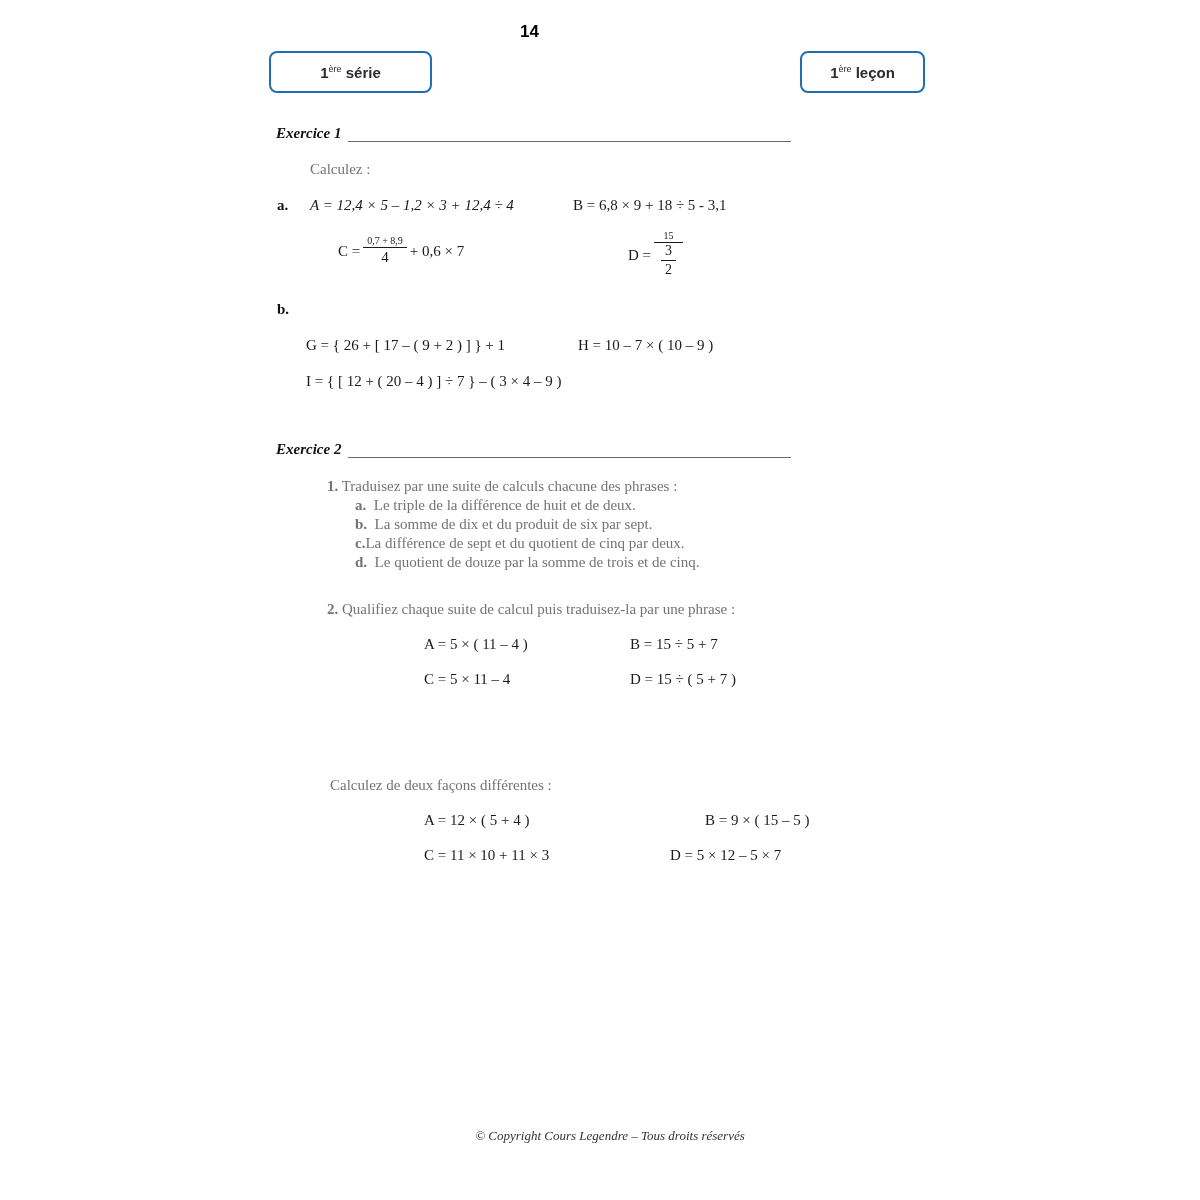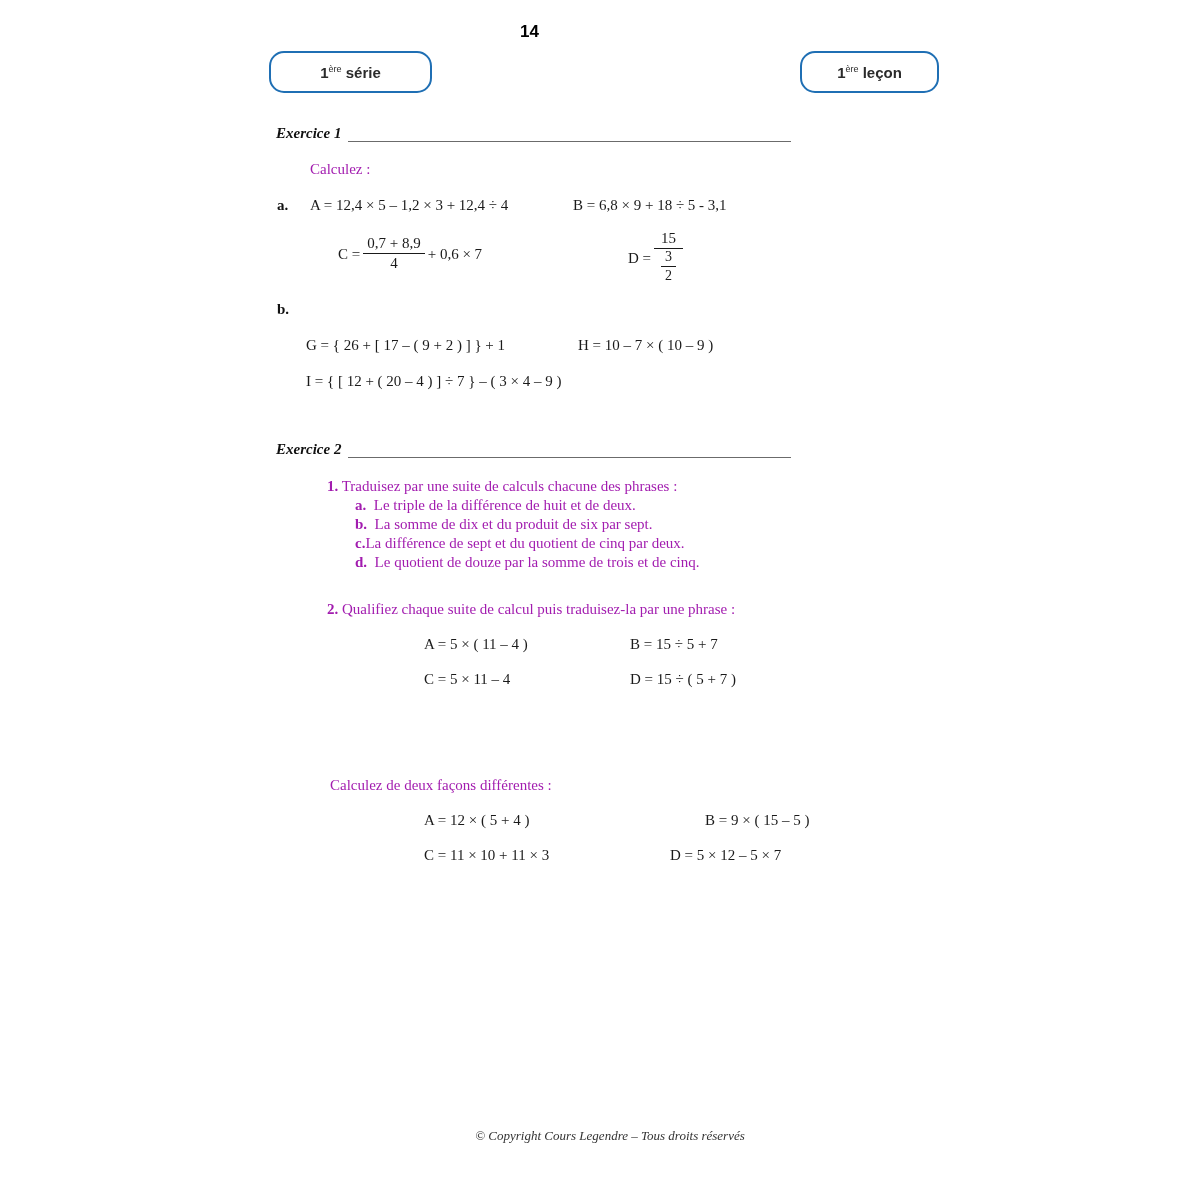--- a/index.html
+++ b/index.html
@@ -29,37 +29,37 @@
     width: 1059px;
     text-align: center;
     font-family: "Liberation Sans", sans-serif;
     font-weight: bold;
     font-size: 17px;
     color: #000;
   }
   .badge {
     position: absolute;
     border: 2px solid #1f6fb4;
-    border-radius: 15px;
+    border-radius: 8px;
     background: #ffffff;
     font-family: "Liberation Sans", sans-serif;
     font-size: 15px;
     color: #2b2b2b;
     display: flex;
     align-items: center;
     justify-content: center;
     box-sizing: border-box;
   }
   .badge b { font-weight: bold; }
   .badge sup { font-size: 9px; vertical-align: super; }
   #badge-serie {
     left: 269px; top: 51px; width: 163px; height: 42px;
   }
   #badge-lecon {
-    left: 800px; top: 51px; width: 139px; height: 42px;
+    left: 800px; top: 51px; width: 125px; height: 42px;
   }
   .badge-text { white-space: nowrap; }
 
   
   .ex-head {
     position: absolute;
     display: flex;
     align-items: flex-end;
     width: 515px;
   }
@@ -80,21 +80,21 @@
   }
   #ex1-head { left: 276px; top: 125px; }
   #ex2-head { left: 276px; top: 441px; }
   #ex3-head { left: 276px; top: 741px; }
 
   
   .txt {
     position: absolute;
     font-family: "Liberation Serif", serif;
     font-size: 15px;
-    color: #a21caf;
+    color: #737373;
     white-space: nowrap;
   }
   .math {
     position: absolute;
     font-family: "Liberation Serif", serif;
     font-size: 15px;
     color: #1a1a1a;
     white-space: nowrap;
   }
   .bold { font-weight: bold; }
@@ -111,21 +111,21 @@
     display: inline-block;
     vertical-align: middle;
     text-align: center;
     margin: 0 3px;
     position: relative;
     top: -1px;
   }
   .frac .num {
     display: block;
     padding: 0 4px 1px 4px;
-    font-size: 15px;
+    font-size: 10px;
   }
   .frac .den {
     display: block;
     border-top: 1.1px solid #1a1a1a;
     padding: 1px 4px 0 4px;
     font-size: 15px;
   }
   .frac-small .num, .frac-small .den { font-size: 14px; }
 
   .inline-mid { display: inline-block; vertical-align: middle; }
@@ -159,21 +159,21 @@
   </div>
 
   <div class="ex-head" id="ex1-head">
     <span class="label">Exercice 1</span>
     <span class="rule"></span>
   </div>
 
   <div class="txt" style="left:310px; top:161px;">Calculez :</div>
 
   <div class="item-letter" style="left:277px; top:197px;">a.</div>
-  <div class="math" style="left:310px; top:197px;">A = 12,4 × 5 – 1,2 × 3 + 12,4 ÷ 4</div>
+  <div class="math" style="left:310px; top:197px;font-style:italic;">A = 12,4 × 5 – 1,2 × 3 + 12,4 ÷ 4</div>
   <div class="math" style="left:573px; top:197px;">B = 6,8 × 9 + 18 ÷ 5 - 3,1</div>
 
   <div class="math" style="left:338px; top:236px;">
     <span class="inline-mid">C = </span><span class="frac"><span class="num">0,7 + 8,9</span><span class="den">4</span></span><span class="inline-mid"> + 0,6 × 7</span>
   </div>
 
   <div class="math" style="left:628px; top:231px;">
     <span class="inline-mid">D = </span><span class="frac"><span class="num">15</span><span class="den"><span class="frac frac-small"><span class="num">3</span><span class="den">2</span></span></span></span>
   </div>
 

